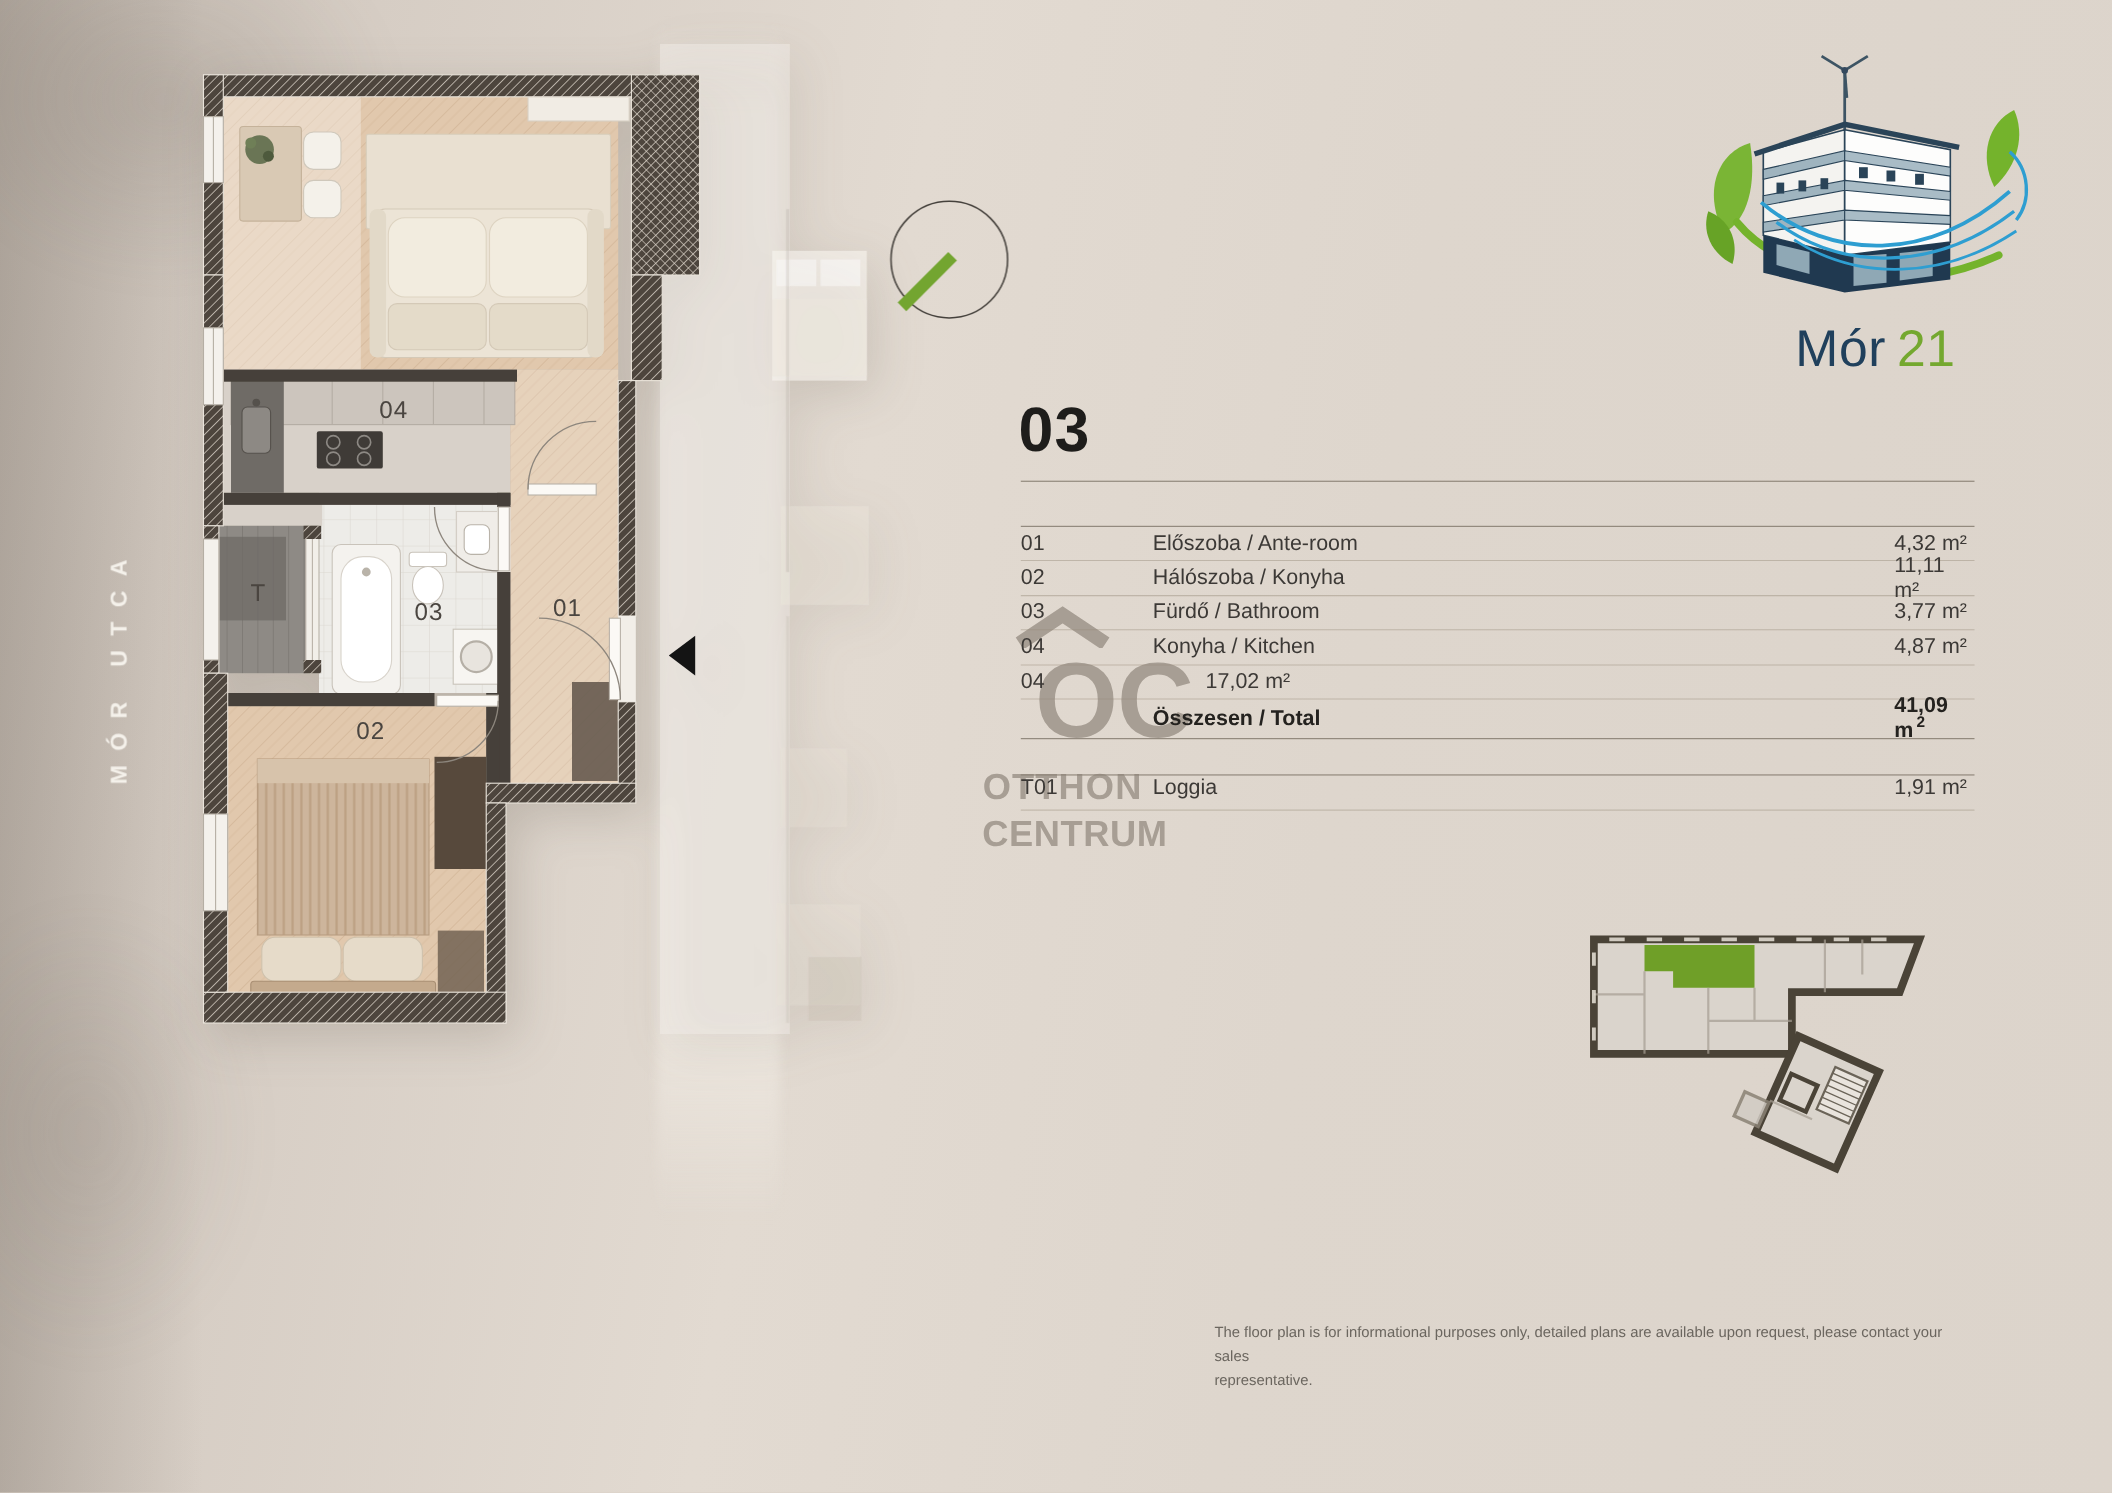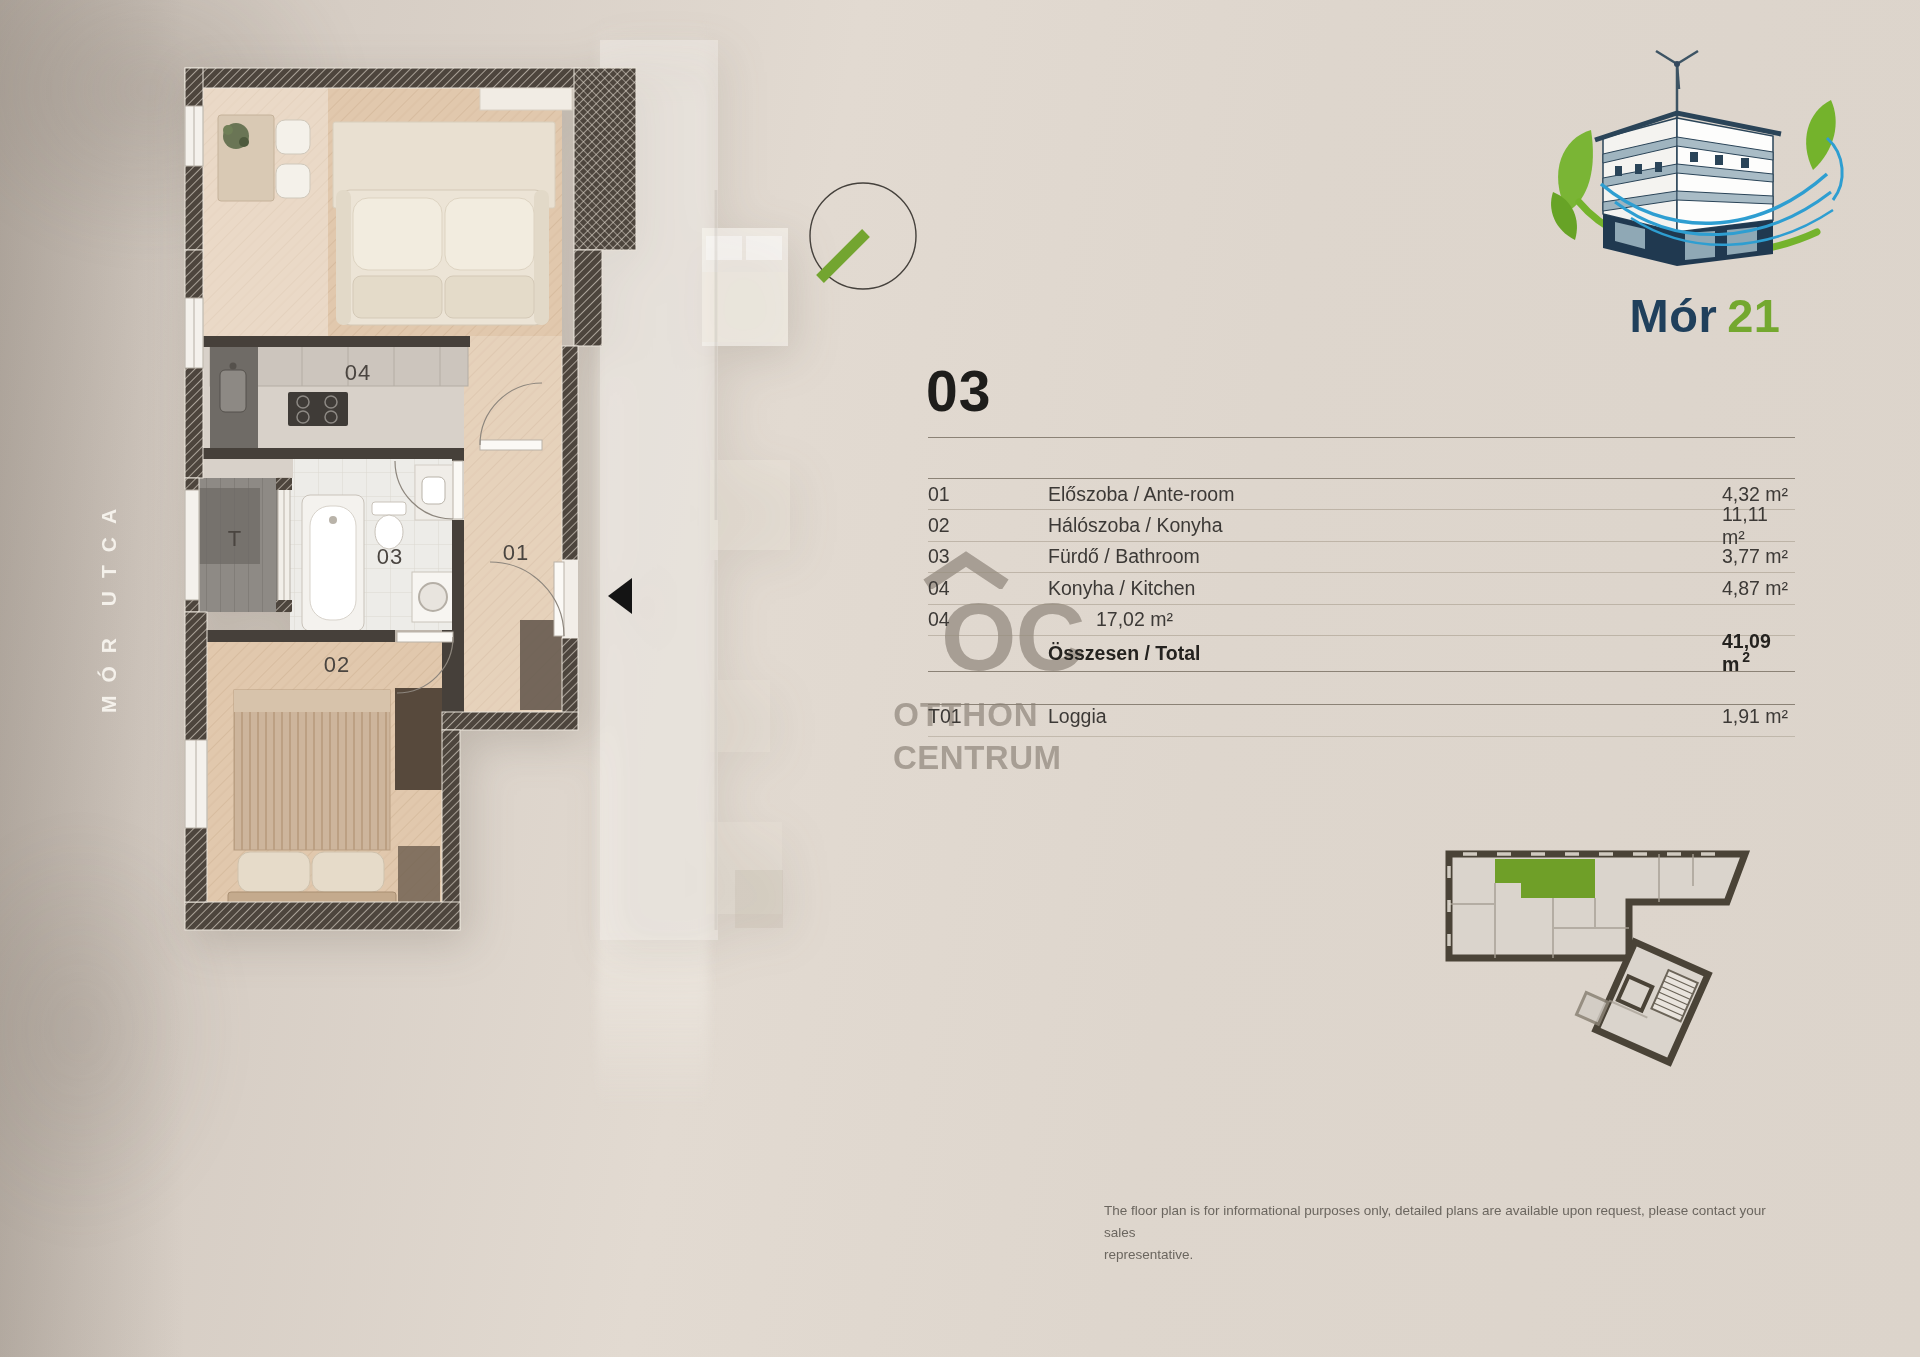--- a/index.html
+++ b/index.html
@@ -29,21 +29,21 @@
   .street{left:97px;top:713px;transform:rotate(-90deg);transform-origin:0 0;
     color:#f7f4ee;font-size:21px;font-weight:600;letter-spacing:13px;white-space:nowrap;opacity:.95;}
   
   .wm{left:893px;top:551px;width:146px;color:#a49b91;text-align:left;opacity:.94;}
   .wm .chev{display:block;margin:0 auto 2px auto;}
   .wm .oc{font-size:97px;font-weight:700;line-height:.94;letter-spacing:-1px;margin-left:48px;}
   .wm .l1{font-size:33px;font-weight:700;letter-spacing:1px;margin-top:14px;text-align:center;}
   .wm .l2{font-size:33px;font-weight:700;letter-spacing:0.5px;margin-top:5px;}
   
   .brand{left:1545px;top:42px;width:320px;text-align:center;}
-  .brand-name{margin-top:2px;font-size:47px;font-weight:700;letter-spacing:.5px;}
+  .brand-name{margin-top:2px;font-size:47px;font-weight:400;letter-spacing:.5px;}
   .brand-name .nm{color:#20405c;}
   .brand-name .no{color:#74a82f;margin-left:10px;}
   
   .unit-title{left:926px;top:358px;font-size:57px;font-weight:700;color:#1e1d1b;letter-spacing:1px;}
   .rule{left:928px;width:867px;height:1px;background:#8b8276;}
   .tbl{left:928px;top:479px;width:867px;font-size:19.5px;color:#3c3936;}
   .t-row{display:flex;align-items:center;height:30.4px;border-bottom:1px solid rgba(150,140,122,.45);}
   .t-total{display:flex;align-items:center;height:35px;border-bottom:1px solid #8b8276;font-weight:700;color:#24221f;}
   .t-gap{height:32px;border-bottom:1px solid #8b8276;}
   .t-extra{display:flex;align-items:flex-start;height:31px;border-bottom:1px solid rgba(150,140,122,.40);}

